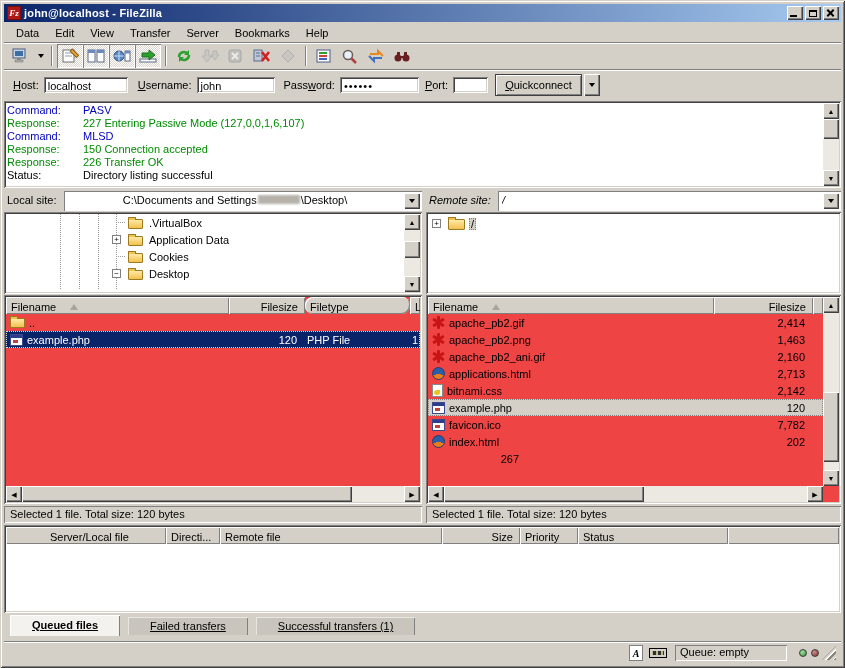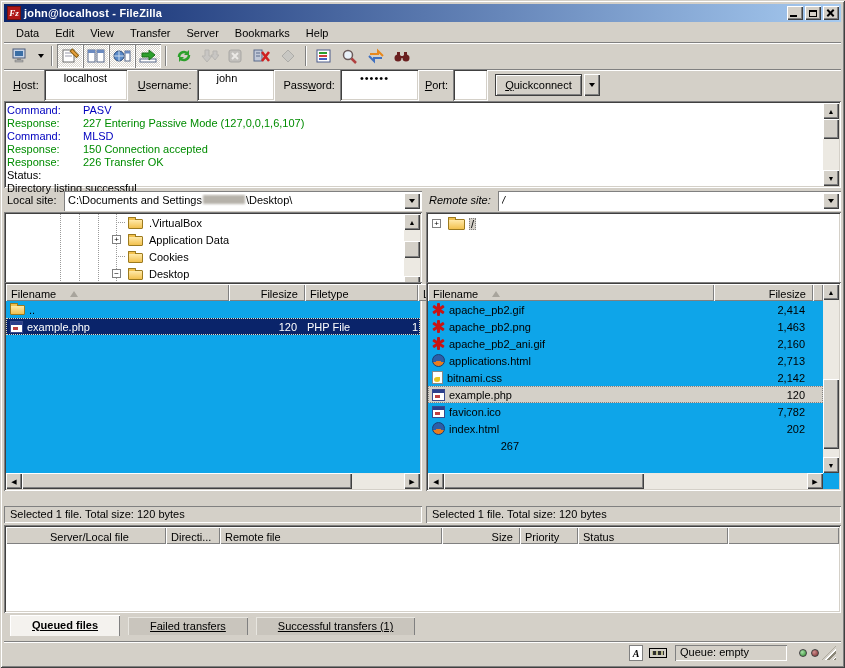--- a/index.html
+++ b/index.html
@@ -45,33 +45,33 @@
   .ddbtn { width:13px; height:24px; display:flex; align-items:center; justify-content:center; }
   .dd-tri { width:0; height:0; border-left:3px solid transparent; border-right:3px solid transparent; border-top:4px solid #000; }
   .tsep { width:2px; height:20px; border-left:1px solid #808080; border-right:1px solid #fff; margin:0 4px; }
 
   
   .qcbar { position:absolute; left:4px; top:69px; width:837px; height:31px;
            border-top:1px solid #808080; box-shadow: inset 0 1px 0 #fff;
            display:flex; align-items:center; padding-left:9px; }
   .qc-label { margin-right:5px; }
   .qc-label u { text-decoration:underline; }
-  .field { height:32px; background:#fff; padding:3px 3px 0 20px; overflow:hidden; white-space:nowrap; }
+  .field { height:16px; background:#fff; padding:3px 3px 0 4px; overflow:hidden; white-space:nowrap; }
   .f-host { width:84px; margin-right:10px; } .f-user { width:78px; margin-right:9px; }
   .f-pass { width:79px; margin-right:6px; letter-spacing:1px; } .f-port { width:35px; margin-right:7px; }
   .qcbtn { height:22px; padding:0 9px; display:flex; align-items:center;
            border:1px solid #404040; box-shadow: inset 1px 1px 0 #fff, inset -1px -1px 0 #808080; background:#d4d0c8; }
   .qcdd { width:16px; height:22px; margin-left:2px; display:flex; align-items:center; justify-content:center; }
 
   
   .logbox { position:absolute; left:4px; top:101px; width:837px; height:87px; background:#fff;
             padding:3px 20px 0 3px; line-height:13px; }
   .logline { display:flex; white-space:nowrap; }
   .logline .lab { width:76px; flex:none; }
-  .k-command { color:#0000bf; } .k-response { color:#008c00; } .k-status { color:#000;flex-direction:column; }
+  .k-command { color:#0000bf; } .k-response { color:#008c00; } .k-status { color:#000; }
 
   
   .vsb { position:absolute; width:16px; background:#ece9e2; }
   .hsb { position:absolute; height:16px; background:#ece9e2; }
   .sb-btn { width:16px; height:16px; display:flex; align-items:center; justify-content:center;
             font-size:7px; line-height:7px; color:#000; }
   .vsb .sb-btn.down { position:absolute; bottom:0; }
   .hsb .sb-btn { position:absolute; top:0; } .hsb .sb-btn.right { right:0; }
   .vthumb { position:absolute; left:0; width:16px; } .hthumb { position:absolute; top:0; height:16px; }
 
@@ -93,21 +93,21 @@
   .expander { position:absolute; width:9px; height:9px; background:#fff; border:1px solid #808080;
               display:flex; align-items:center; justify-content:center; font:8px/7px "Liberation Sans",sans-serif; }
   .ic-folder { width:15px; height:10px; background:linear-gradient(#ffe9a8,#f2c14e); border:1px solid #9c7a1e;
                border-radius:1px; position:relative; margin-top:2px; flex:none; }
   .ic-folder::before { content:""; position:absolute; top:-3px; left:-1px; width:6px; height:2px;
                        background:#f2c14e; border:1px solid #9c7a1e; border-bottom:none; border-radius:1px 1px 0 0; }
   .tlabel { margin-left:4px; padding:0 2px; white-space:nowrap; }
   .tlabel.sel-inactive { background:#d4d0c8; outline:1px dotted #808080; outline-offset:-1px; }
 
   
-  .listbox { position:absolute; top:282px; height:209px; background:#0ea5e9; }
+  .listbox { position:absolute; top:295px; height:209px; background:#ef4444; }
   .lheader { position:absolute; top:2px; left:2px; right:2px; height:17px; display:flex; }
   .hcell { background:#d4d0c8; box-shadow: inset 1px 1px 0 #fff, inset -1px -1px 0 #808080;
            padding:2px 4px 0 5px; white-space:nowrap; overflow:hidden; flex:none; display:flex; align-items:center; }
   .hcell.right { justify-content:flex-end; padding-right:7px; }
   .hcell.fill { flex:1; }
   .sortup { width:0; height:0; border-left:4px solid transparent; border-right:4px solid transparent;
             border-bottom:6px solid #a8a49c; margin-left:14px; }
   .lrows { position:absolute; top:19px; left:2px; right:2px; }
   .lrow { display:flex; height:17px; align-items:center; white-space:nowrap; }
   .lrow .cell { flex:none; overflow:hidden; display:flex; align-items:center; height:17px; padding-left:2px; }
@@ -338,21 +338,21 @@
       </div>
     <div class="vsb" style="right:2px; top:2px; bottom:2px;">
       <span class="sb-btn raised-btn">▲</span>
       <span class="vthumb raised-btn" style="top:16px; height:20px;"></span>
       <span class="sb-btn raised-btn down">▼</span>
     </div>
   </div>
 
   <div class="siterow" style="left:4px; width:418px;">
     <span class="slabel">Local site:</span>
-    <span class="combo sunken-thin" style="left:60px; right:0;">
+    <span class="combo sunken-thin" style="left:60px; right:0;text-align:center;">
       <span class="combo-text"><span>C:\Documents and Settings</span><span class="redact"></span><span>\Desktop\</span></span>
       <span class="combo-dd raised-btn">
           <span class="dd-tri"></span>
         </span>
     </span>
   </div>
 
   <div class="siterow" style="left:426px; width:415px;font-style:italic;">
     <span class="slabel">Remote site:</span>
     <span class="combo sunken-thin" style="left:72px; right:0;">
@@ -405,21 +405,21 @@
 
   <div class="listbox sunken-field" style="left:4px; width:418px;">
     <div class="lheader">
       <span class="hcell" style="width:223px;">
           <span>Filename</span>
           <span class="sortup"></span>
         </span>
       <span class="hcell right" style="width:76px;">
           <span>Filesize</span>
         </span>
-      <span class="hcell" style="width:113px;">
+      <span class="hcell" style="width:105px;border-radius:8px;">
           <span>Filetype</span>
         </span>
       <span class="hcell fill">
           <span>L</span>
         </span>
     </div>
     <div class="lrows">
       <div class="lrow">
         <span class="cell" style="width:223px;">
             <span class="fic ic-folder"></span>

